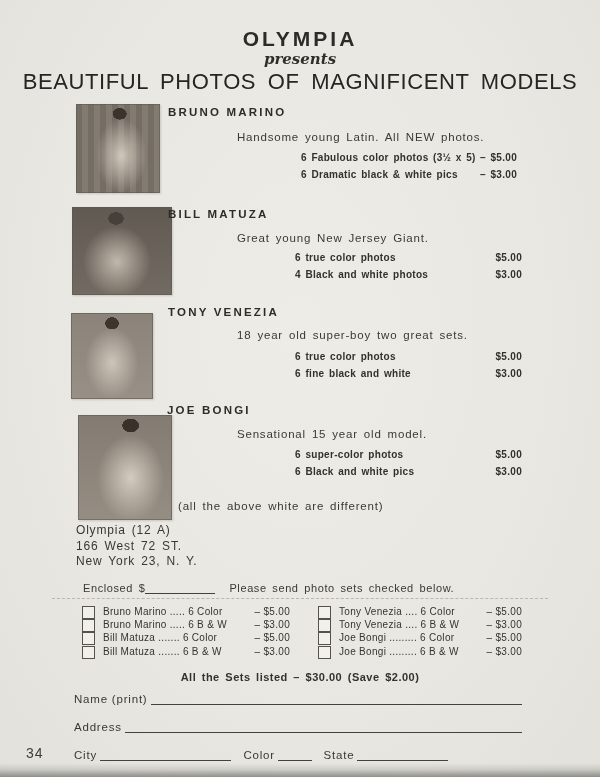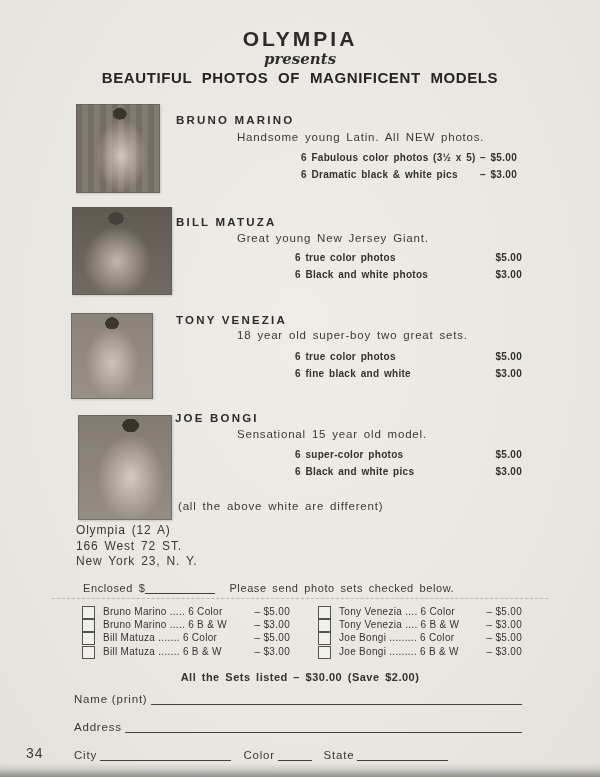--- a/index.html
+++ b/index.html
@@ -5,21 +5,21 @@
   html,body{margin:0;padding:0;background:#9a9995;}
   .page{
     position:relative;width:600px;height:777px;overflow:hidden;
     background:radial-gradient(ellipse at 50% 42%, #edece7 0%, #e8e7e2 60%, #e2e1db 100%);
     font-family:"Liberation Sans",sans-serif;color:#33312d;
   }
   .abs{position:absolute;}
   
   .brand{left:0;right:0;top:27px;text-align:center;font-size:21px;font-weight:bold;letter-spacing:3px;color:#2c2b28;}
   .presents{left:0;right:0;top:50px;text-align:center;font-family:"DejaVu Serif",serif;font-style:italic;font-weight:bold;font-size:15px;color:#2f2e2b;}
-  .title{left:0;right:0;top:69px;text-align:center;font-size:15px;font-weight:bold;letter-spacing:0.6px;word-spacing:5px;color:#262523;}
+  .title{left:0;right:0;top:69px;text-align:center;font-size:22px;font-weight:normal;letter-spacing:0.6px;word-spacing:5px;color:#262523;}
   
   .photo{box-shadow:0 0 0 1px rgba(90,85,78,.55) inset, 1px 1px 2px rgba(0,0,0,.15);}
   .p1{left:76px;top:104px;width:84px;height:89px;
       background:
         radial-gradient(ellipse 14% 11% at 52% 11%, #3a342c 58%, rgba(0,0,0,0) 60%),
         radial-gradient(ellipse 42% 58% at 54% 58%, rgba(213,203,191,.95), rgba(150,140,128,.15) 72%),
         repeating-linear-gradient(90deg,#6f6860 0 6px,#7f7870 6px 12px);}
   .p2{left:72px;top:207px;width:100px;height:88px;
       background:
         radial-gradient(ellipse 13% 12% at 44% 13%, #46403a 58%, rgba(0,0,0,0) 60%),
@@ -29,21 +29,21 @@
       background:
         radial-gradient(ellipse 14% 12% at 50% 12%, #3c362f 58%, rgba(0,0,0,0) 60%),
         radial-gradient(ellipse 44% 56% at 50% 58%, rgba(208,200,189,.95), rgba(140,133,123,.2) 74%),
         linear-gradient(180deg,#8b8379,#9b9389);}
   .p4{left:78px;top:415px;width:94px;height:105px;
       background:
         radial-gradient(ellipse 15% 11% at 56% 10%, #38322b 58%, rgba(0,0,0,0) 60%),
         radial-gradient(ellipse 48% 56% at 56% 60%, rgba(216,207,195,.95), rgba(150,140,128,.2) 74%),
         linear-gradient(180deg,#7e776e,#958e84);}
   
-  .model-name{margin:8px;font-size:11.5px;font-weight:bold;letter-spacing:2.2px;color:#2d2c29;}
+  .model-name{margin:0;font-size:11.5px;font-weight:bold;letter-spacing:2.2px;color:#2d2c29;}
   .model-desc{margin:0;font-size:11.5px;letter-spacing:0.8px;word-spacing:2px;color:#3b3933;}
   .items{display:flex;flex-direction:column;}
   .item-row{display:flex;justify-content:space-between;height:17px;font-size:10px;font-weight:bold;letter-spacing:0.3px;word-spacing:1.5px;color:#33312c;}
   .note{margin:0;font-size:11.5px;letter-spacing:0.8px;word-spacing:2px;color:#3b3933;}
   
   .addr{font-size:12px;letter-spacing:0.8px;word-spacing:2px;line-height:15.5px;color:#3a3833;}
   
   .enclosed{display:flex;align-items:flex-end;font-size:11px;letter-spacing:0.6px;word-spacing:2px;color:#3a3833;}
   .blank{display:inline-block;border-bottom:1.5px solid #44423d;height:11px;}
   .cutline{border-top:1px dashed #b9b7ae;}
@@ -86,21 +86,21 @@
 
   <div class="abs photo p2"></div>
   <h2 class="abs model-name" style="left:168px;top:208px;">BILL MATUZA</h2>
   <p class="abs model-desc" style="left:237px;top:232px;">Great young New Jersey Giant.</p>
   <div class="abs items" style="left:295px;top:252px;width:227px;">
     <div class="item-row">
       <span>6 true color photos</span>
       <span>$5.00</span>
     </div>
     <div class="item-row">
-      <span>6 Black and white photos</span>
+      <span>4 Black and white photos</span>
       <span>$3.00</span>
     </div>
   </div>
 
   <div class="abs photo p3"></div>
   <h2 class="abs model-name" style="left:168px;top:306px;">TONY VENEZIA</h2>
   <p class="abs model-desc" style="left:237px;top:329px;">18 year old super-boy two great sets.</p>
   <div class="abs items" style="left:295px;top:351px;width:227px;">
     <div class="item-row">
       <span>6 true color photos</span>

